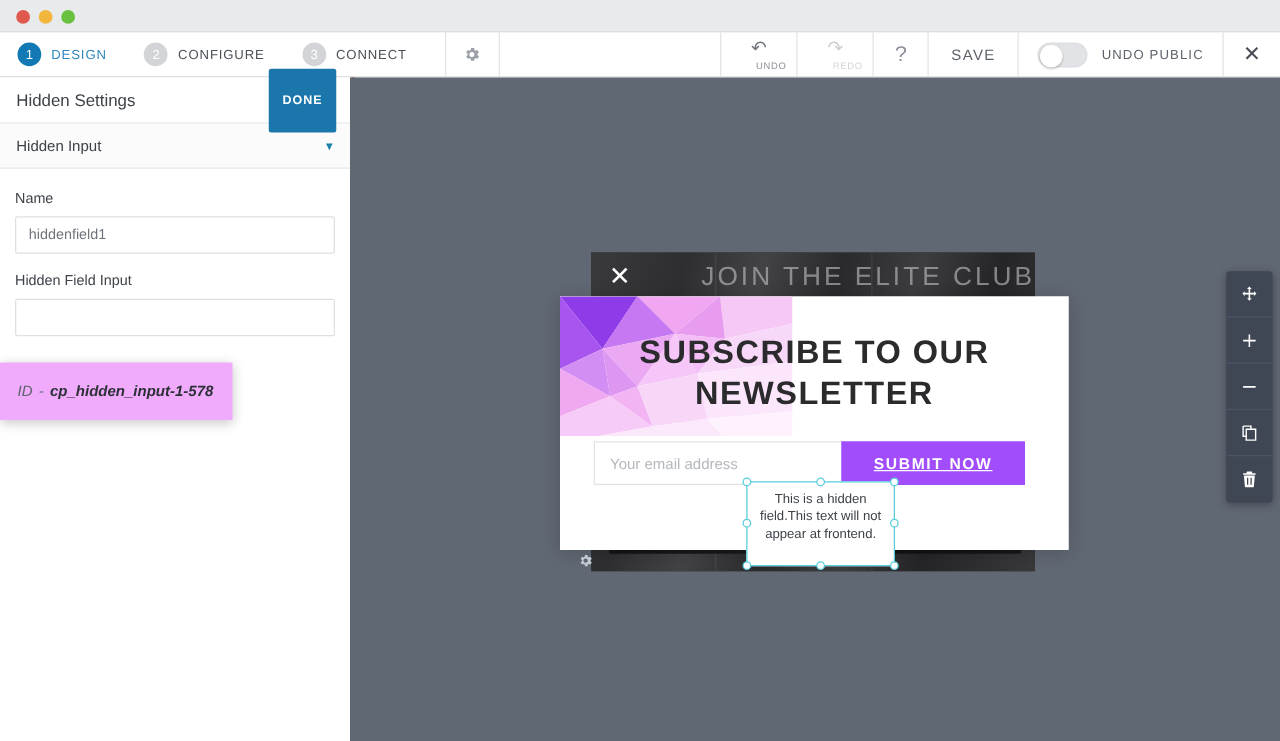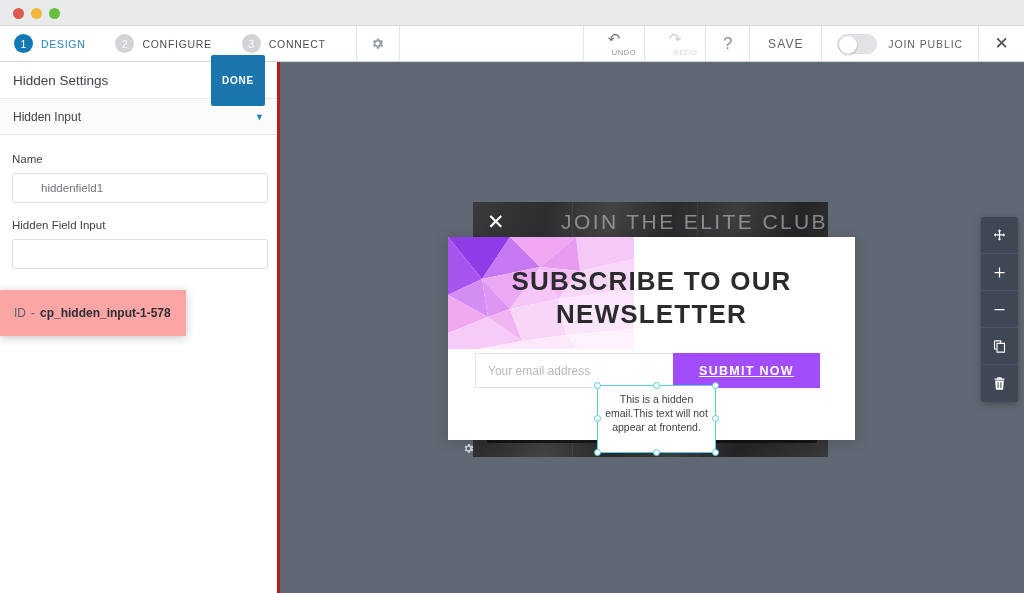--- a/index.html
+++ b/index.html
@@ -88,21 +88,21 @@
     width: 46px; display: flex; align-items: center; justify-content: center;
     border-left: 1px solid #e3e4e7; cursor: pointer;
     font-size: 17px; color: #4a4f57;
   }
 
   
   .sidebar {
     position: absolute; top: 62px; left: 0;
     width: 284px; height: 531px;
     background: #ffffff;
-    border-right: 7px solid #b91c1c;
+    border-right: 3px solid #b91c1c;
   }
   .panel-head {
     height: 37px; display: flex; align-items: center; justify-content: space-between;
     padding: 0 12px 0 13px;
     border-bottom: 1px solid #e6e7ea;
   }
   .panel-title { font-size: 13.5px; color: #3e434a; }
   .done-btn {
     background: #1b77ab; color: #ffffff;
     font-size: 10px; letter-spacing: 0.8px; font-weight: bold;
@@ -116,33 +116,33 @@
   }
   .accordion-label { font-size: 12px; color: #3e434a; }
   .caret { color: #1b81a8; font-size: 9px; }
   .fields { padding: 18px 12px 0 12px; }
   .field-label { font-size: 11.5px; color: #3e434a; margin-bottom: 8px; }
   .field-input {
     width: 256px; height: 30px;
     border: 1px solid #dfe0e3; border-radius: 2px;
     background: #ffffff;
     font-size: 11.5px; color: #6f757d;
-    padding: 0 28px; outline: none;
+    padding: 0 10px; outline: none;
     font-family: "Liberation Sans", sans-serif;
   }
   .field-input::placeholder { color: #9aa0a7; }
   .field-gap { height: 16px; }
 
   .id-popover {
     position: absolute; left: 0px; top: 228px;
     width: 186px; height: 46px;
-    background: #fca5a5;
+    background: #f0abfc;
     box-shadow: 0 2px 9px rgba(0,0,0,.22);
     display: flex; align-items: center;
-    padding-left: 14px; gap: 5px;
+    padding-left: 14px; gap: 5px; font-style: italic;
   }
   .id-key { font-size: 12px; color: #5d636b; }
   .id-dash { font-size: 12px; color: #5d636b; }
   .id-val { font-size: 12px; color: #2b3036; font-weight: bold; }
 
   
   .canvas {
     position: absolute; top: 62px; left: 280px;
     width: 744px; height: 531px;
     background: #606873;
@@ -324,21 +324,21 @@
       <div class="tool-btn help">
         <span class="ticon">?</span>
       </div>
       <div class="tool-btn save">
         <span class="tlabel-main">SAVE</span>
       </div>
       <div class="public-wrap">
         <div class="toggle">
           <div class="knob"></div>
         </div>
-        <div class="public-label">JOIN PUBLIC</div>
+        <div class="public-label">UNDO PUBLIC</div>
       </div>
       <div class="close-btn">
         <span>✕</span>
       </div>
     </div>
   </div>
 
   <div class="sidebar">
     <div class="panel-head">
       <div class="panel-title">Hidden Settings</div>
@@ -406,21 +406,21 @@
 
       <div class="modal-title">SUBSCRIBE TO OUR NEWSLETTER</div>
 
       <div class="form-row">
         <input class="email-input" type="text" placeholder="Your email address" style="">
         <div class="submit-btn">SUBMIT NOW</div>
       </div>
     </div>
 
     <div class="hidden-el">
-      <div class="hidden-el-text">This is a hidden email.This text will not appear at frontend.</div>
+      <div class="hidden-el-text">This is a hidden field.This text will not appear at frontend.</div>
       <div class="handle h-tl"></div>
       <div class="handle h-tc"></div>
       <div class="handle h-tr"></div>
       <div class="handle h-ml"></div>
       <div class="handle h-mr"></div>
       <div class="handle h-bl"></div>
       <div class="handle h-bc"></div>
       <div class="handle h-br"></div>
     </div>
 

